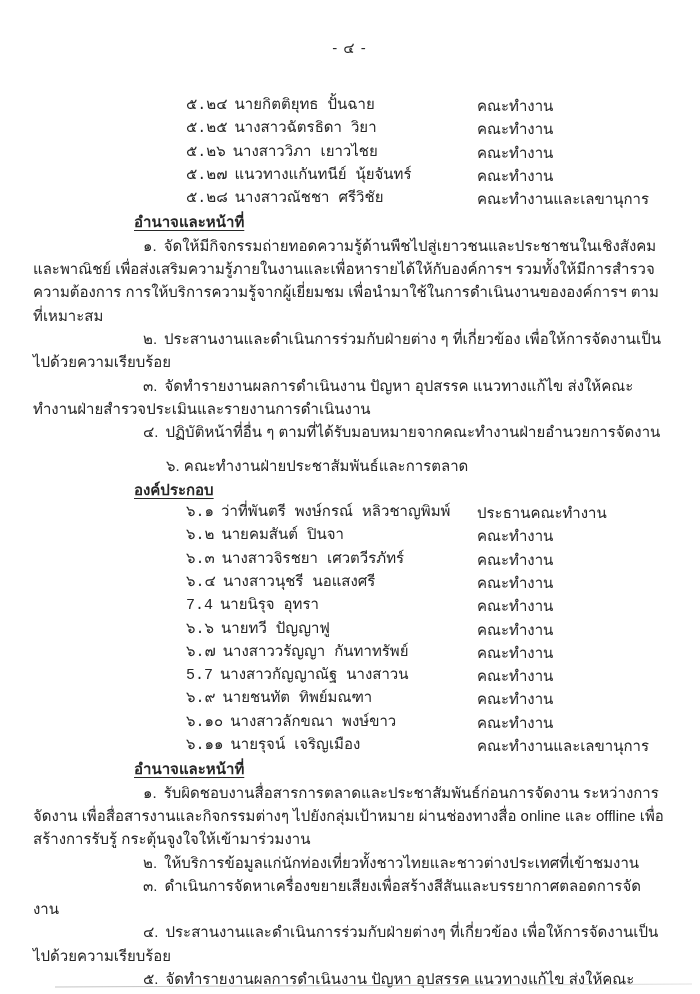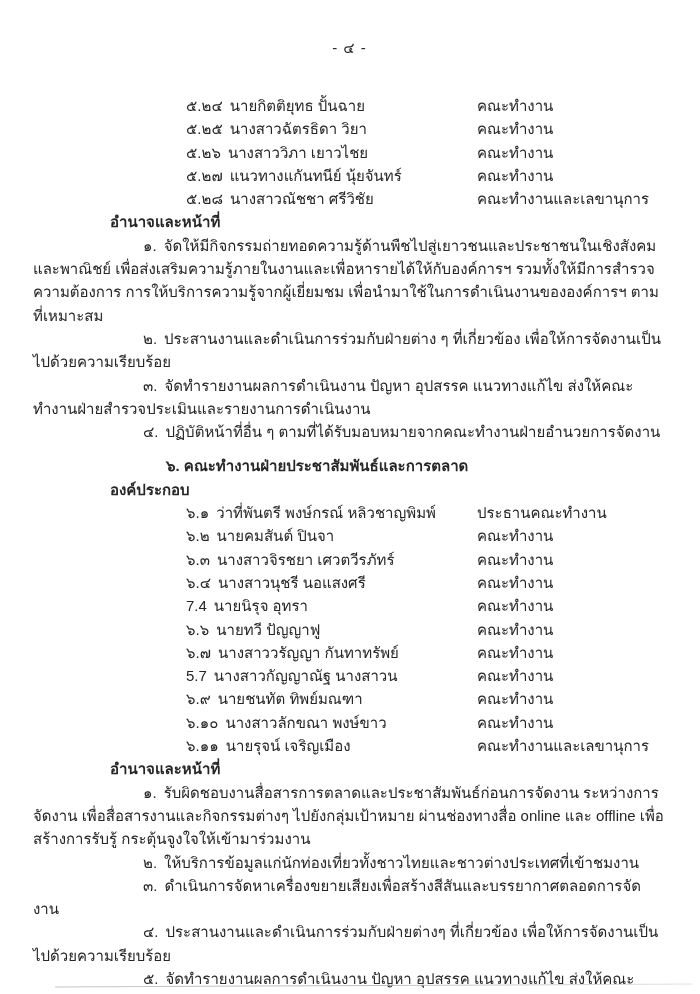--- a/index.html
+++ b/index.html
@@ -31,43 +31,45 @@
   }
   .member-row {
     position: relative;
     height: 23.3px;
     white-space: nowrap;
   }
   .member-left {
     position: absolute;
     left: 153px;
     top: 0;
+    font-family: Liberation Mono, monospace;
   }
   .member-no { margin-right: 7px; }
   .member-name { }
   .member-role {
     position: absolute;
     left: 444px;
     top: 0;
     text-align: right;
   }
   .sub-heading {
-    margin-left: 77px;
+    margin-left: 101px;
     font-weight: bold;
+    text-decoration: underline;
     text-underline-offset: 3px;
   }
   .duty {
     text-indent: 110px;
     text-align: left;
   }
   .duty .duty-no { margin-right: 7px; }
   .section-title {
     margin-top: 11px;
     margin-left: 133px;
-    font-weight: bold;
+    font-weight: normal;
   }
   .scan-edge {
     position: absolute;
     left: 55px;
     right: 8px;
     bottom: 8px;
     height: 1px;
     background: linear-gradient(to right, rgba(150,150,150,0.55), rgba(170,170,170,0.75), rgba(180,180,180,0.4));
     transform: rotate(-0.25deg);
   }

